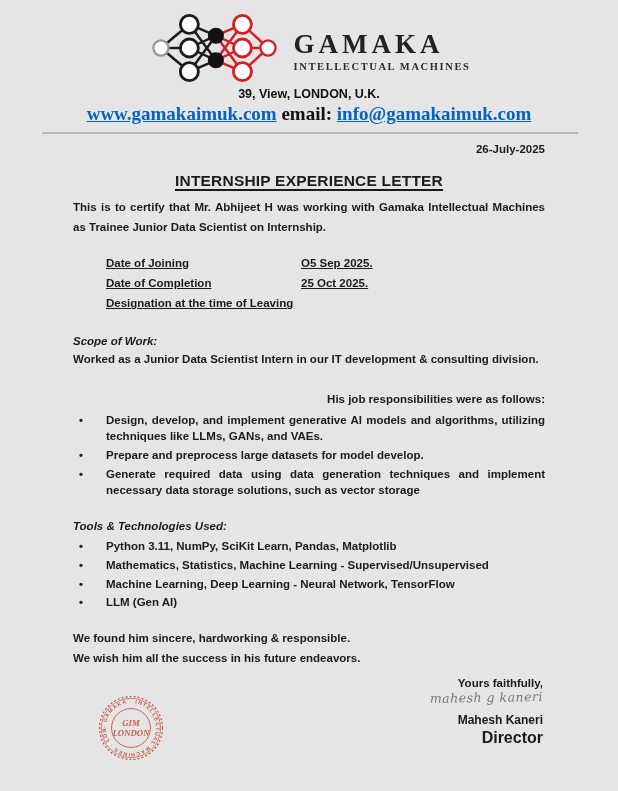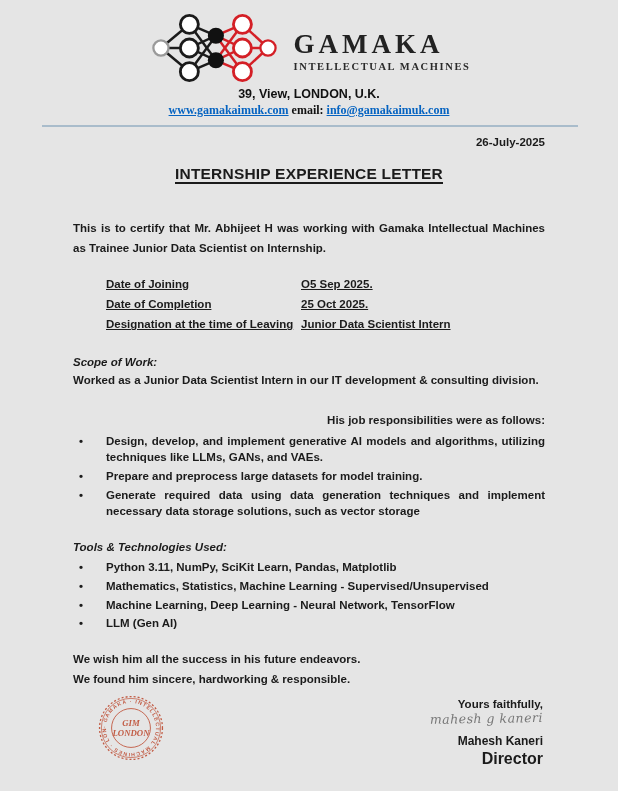--- a/index.html
+++ b/index.html
@@ -26,36 +26,36 @@
     line-height: 1.05;
   }
   .brand-tagline {
     font-family: "Liberation Serif", serif;
     font-weight: 700; font-size: 10.5px; letter-spacing: 1.6px; color: #2a2a2a;
     margin-top: 3px;
   }
   .hq-address { font-weight: 700; font-size: 12.5px; margin-top: 3px; color: #111; }
   .contact-line {
     font-family: "Liberation Serif", serif;
-    font-weight: 700; font-size: 12px; margin-top: 2px; color: #111;
+    font-weight: 700; font-size: 19px; margin-top: 2px; color: #111;
   }
   .contact-line a { color: #0563c1; text-decoration: underline; }
   .header-divider {
     border: none; border-top: 2px solid #a9bccb;
     margin: 7px 40px 0 42px;
   }
   
   .content { padding: 0 73px; font-size: 11.5px; font-weight: 700; }
   .doc-date { text-align: right; margin-top: 9px; font-size: 11.5px; }
   .doc-title {
     text-align: center; margin-top: 17px;
     font-size: 15.5px; letter-spacing: 0.2px;
     text-decoration: underline; text-underline-offset: 3px; text-decoration-thickness: 1.5px;
   }
-  .intro-para { margin-top: 36px; text-align: justify; line-height: 1.72; }
+  .intro-para { margin-top: 8px; text-align: justify; line-height: 1.72; }
   .details-table { margin-top: 15px; margin-left: 33px; }
   .details-row { display: flex; line-height: 1.78; text-decoration: underline; }
   .details-label { width: 195px; flex: 0 0 195px; }
   .details-value { flex: 1; }
   .section-heading-italic {
     font-style: italic; margin-top: 19px; line-height: 1.5;
     font-family: "Liberation Sans", sans-serif;
   }
   .scope-text { line-height: 1.5; margin-top: 1px; }
   .resp-heading { margin-top: 23px; line-height: 1.5; text-align: right; }
@@ -149,38 +149,37 @@
           <span class="details-value">O5 Sep 2025.</span>
         </div>
 
         <div class="details-row">
           <span class="details-label">Date of Completion</span>
           <span class="details-value">25 Oct 2025.</span>
         </div>
 
         <div class="details-row">
           <span class="details-label">Designation at the time of Leaving</span>
-          <span class="details-value">Junior Data Scientist Intern</span>
         </div>
       </div>
 
     <div class="section-heading-italic">Scope of Work:</div>
     <div class="scope-text">Worked as a Junior Data Scientist Intern in our IT development &amp; consulting division.</div>
 
     <div class="resp-heading">His job responsibilities were as follows:</div>
     <ul class="bullet-list">
 
         <li class="bullet-item">
           <span class="bullet-glyph">•</span>
           <span class="bullet-text">Design, develop, and implement generative AI models and algorithms, utilizing techniques like LLMs, GANs, and VAEs.</span>
         </li>
 
         <li class="bullet-item">
           <span class="bullet-glyph">•</span>
-          <span class="bullet-text">Prepare and preprocess large datasets for model training.</span>
+          <span class="bullet-text">Prepare and preprocess large datasets for model develop.</span>
         </li>
 
         <li class="bullet-item">
           <span class="bullet-glyph">•</span>
           <span class="bullet-text">Generate required data using data generation techniques and implement necessary data storage solutions, such as vector storage</span>
         </li>
       </ul>
 
     <div class="section-heading-italic">Tools &amp; Technologies Used:</div>
     <ul class="bullet-list">
@@ -201,23 +200,23 @@
         </li>
 
         <li class="bullet-item">
           <span class="bullet-glyph">•</span>
           <span class="bullet-text">LLM (Gen AI)</span>
         </li>
       </ul>
 
     <div class="closing-block">
 
+        <div class="closing-line">We found him sincere, hardworking &amp; responsible.</div>
+
         <div class="closing-line">We wish him all the success in his future endeavors.</div>
-
-        <div class="closing-line">We found him sincere, hardworking &amp; responsible.</div>
       </div>
 
     <div class="signoff">
       <div class="valediction">Yours faithfully,</div>
       <div class="signature-script">mahesh g kaneri</div>
       <div class="signatory-name">Mahesh Kaneri</div>
       <div class="signatory-title">Director</div>
     </div>
   </div>
 

